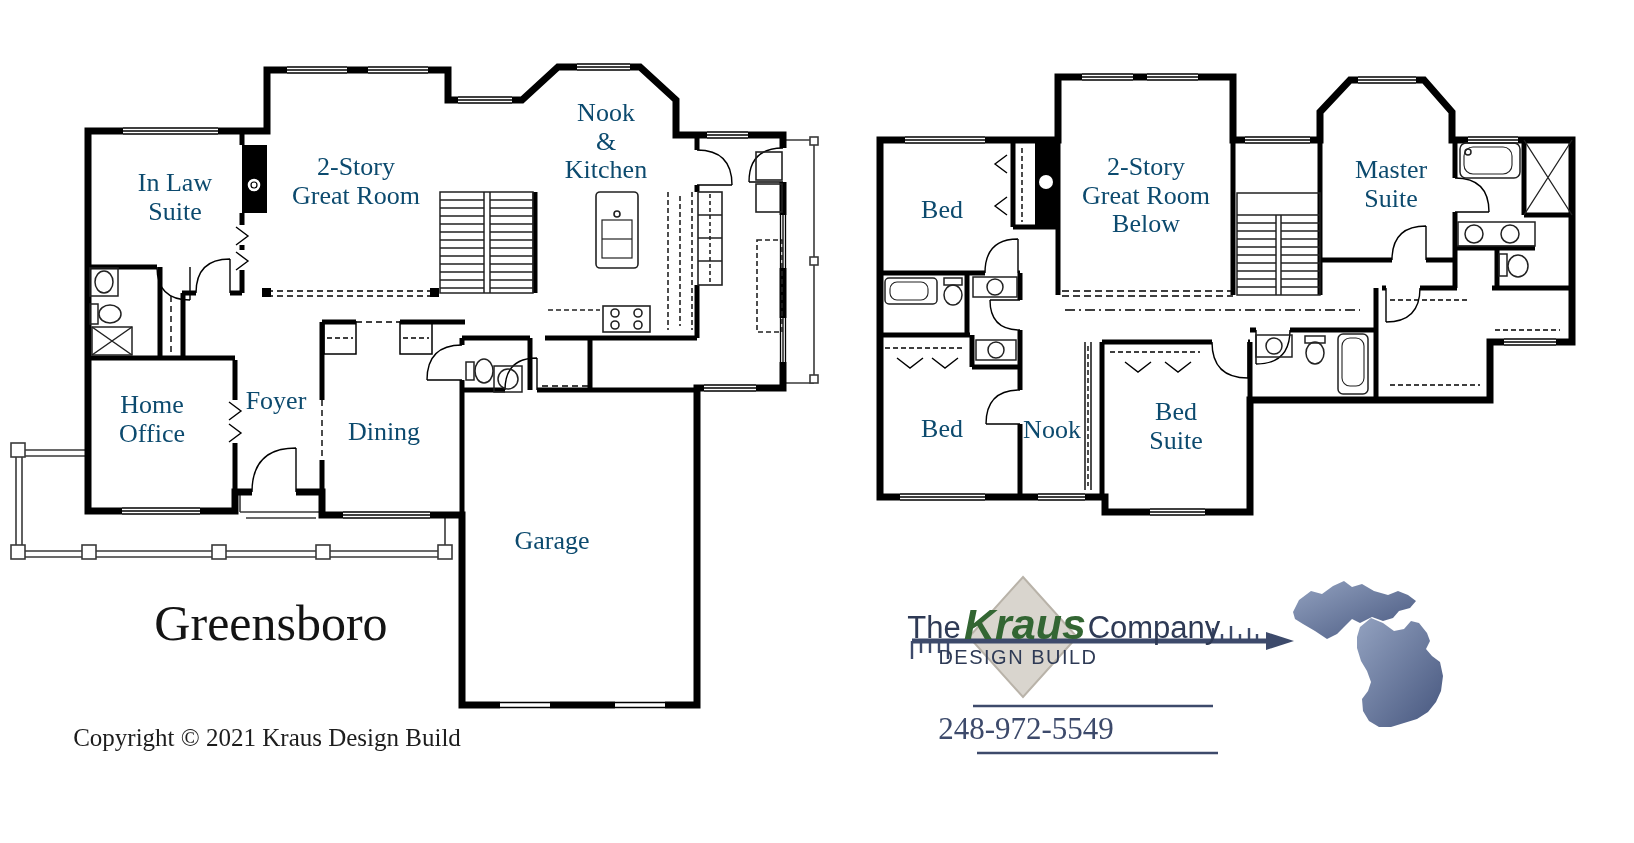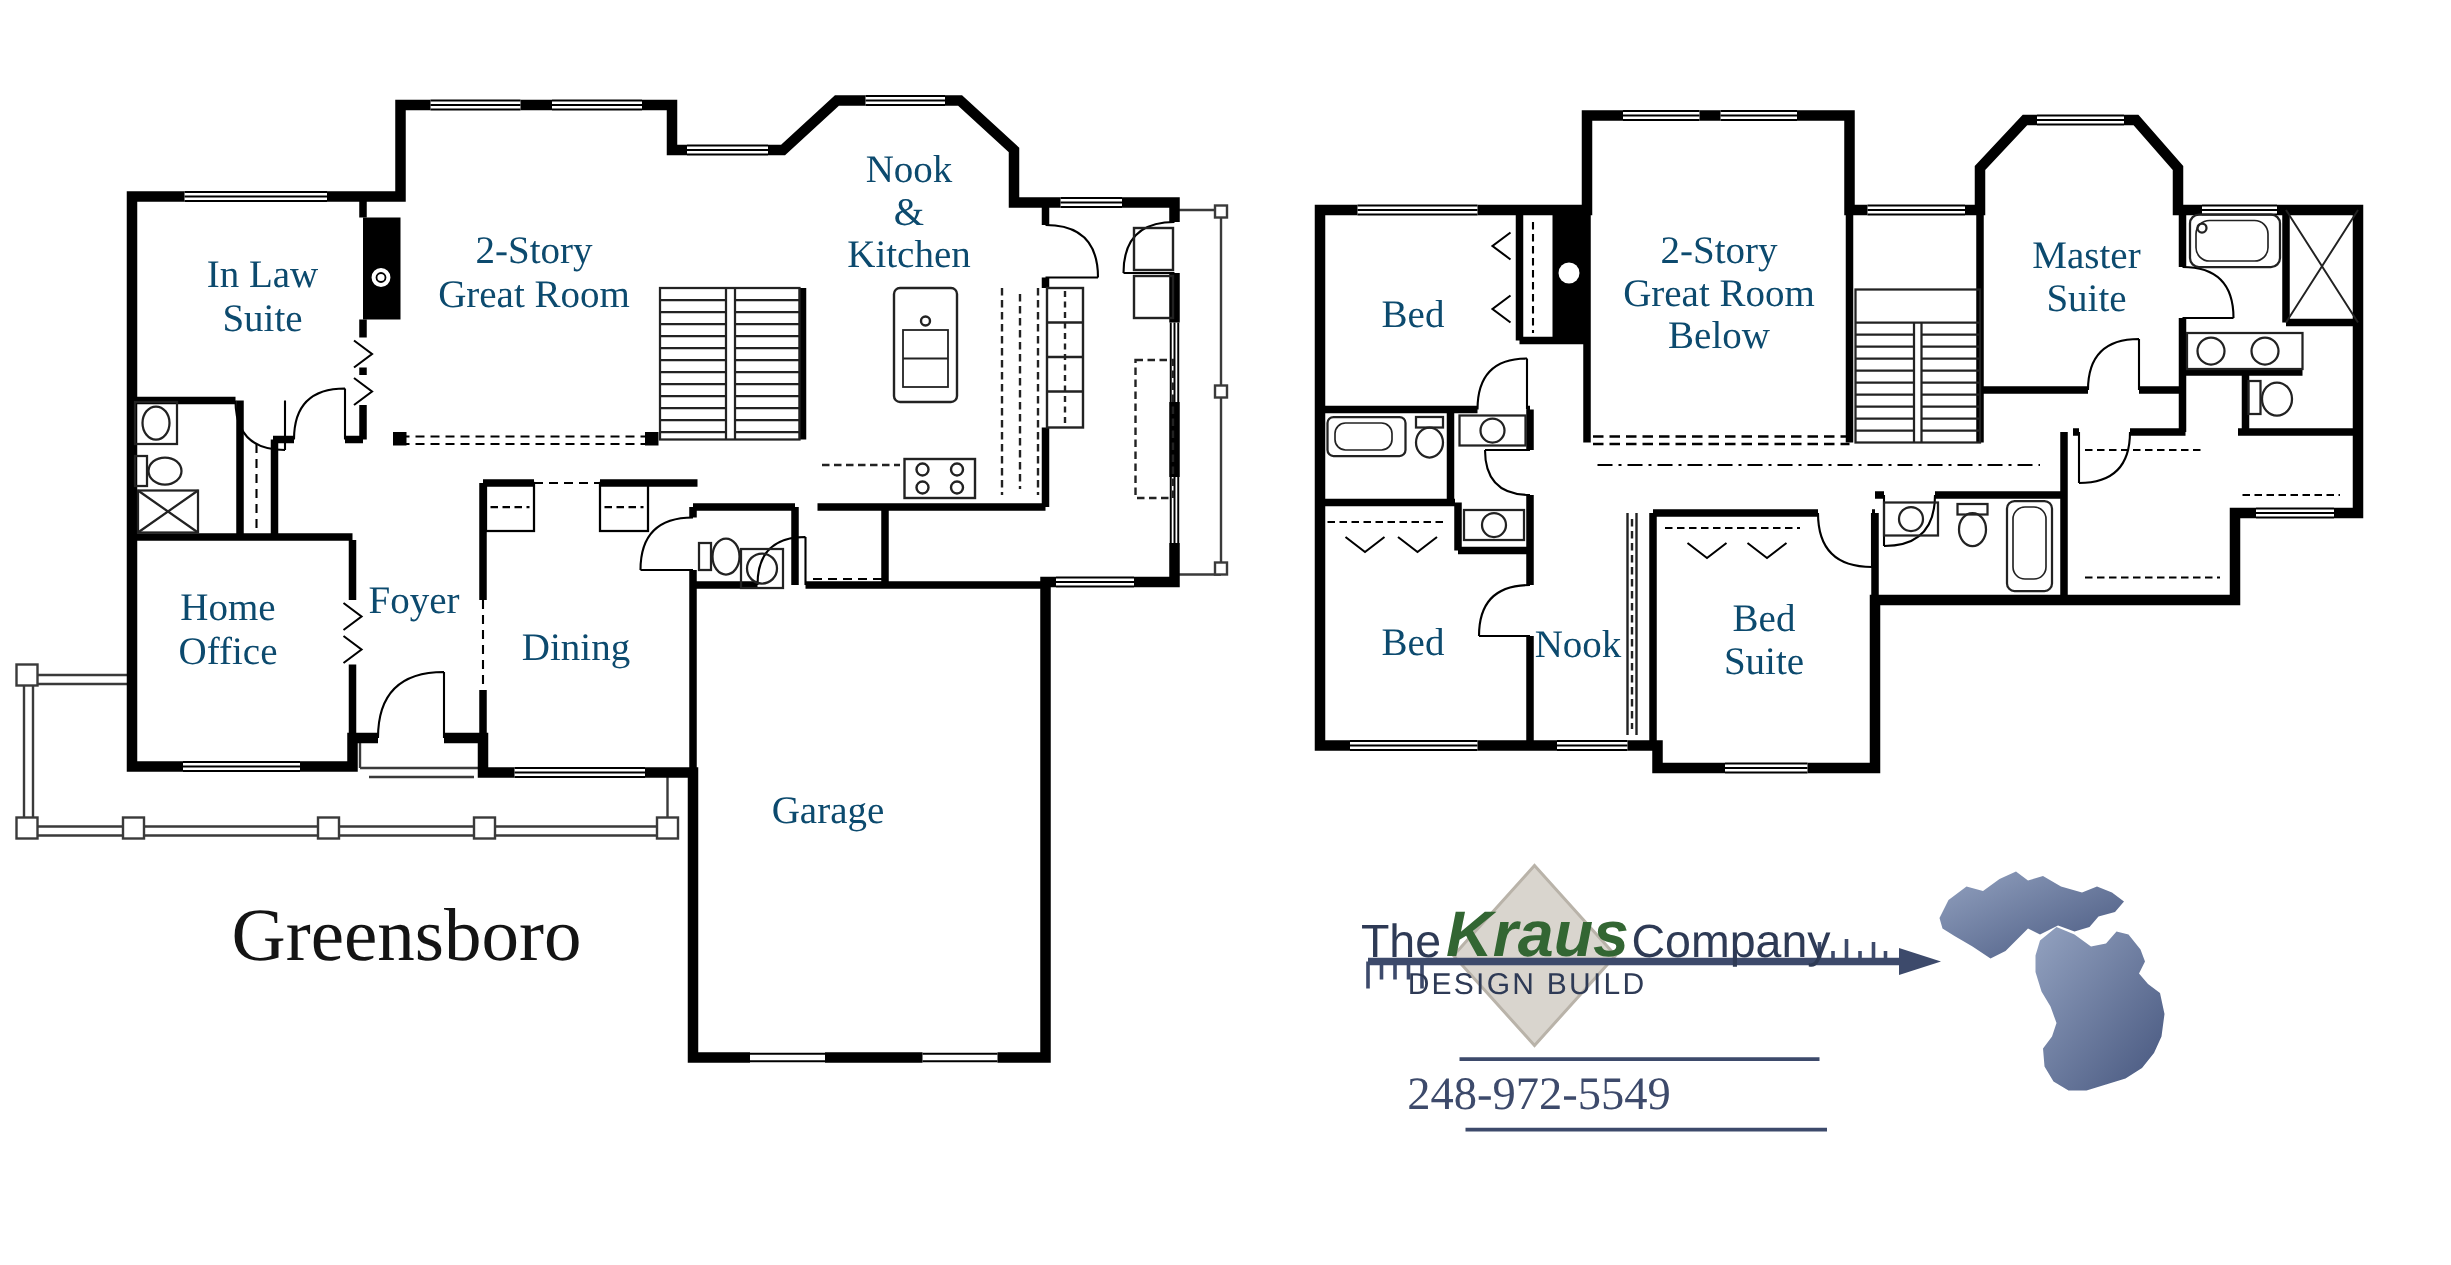--- a/index.html
+++ b/index.html
@@ -330,20 +330,21 @@
 Below</div>
       <div class="room-label" style="left: 1391px; top: 185px;">Master
 Suite</div>
       <div class="room-label" style="left: 942px; top: 429px;">Bed</div>
       <div class="room-label" style="left: 1052px; top: 430px;">Nook</div>
       <div class="room-label" style="left: 1176px; top: 427px;">Bed
 Suite</div>
     </div>
 
 <div class="title-text" id="plan-title" style="left:271px;top:623px;">Greensboro</div>
+<div class="title-text copyright" style="left:267px;top:738px;">Copyright © 2021 Kraus Design Build</div>
 
 <div class="logo-text" id="logo-the" style="left:934px;top:628px;">The</div>
 <div class="logo-text" id="logo-brand" style="left:1025px;top:624px;">Kraus</div>
 <div class="logo-text" id="logo-company" style="left:1154px;top:628px;">Company</div>
 <div class="logo-text" id="logo-tagline" style="left:1018px;top:657px;">DESIGN BUILD</div>
 <div class="logo-text" id="logo-phone" style="left:1026px;top:729px;">248-972-5549</div>
 
 </div>
 
 </body></html>

